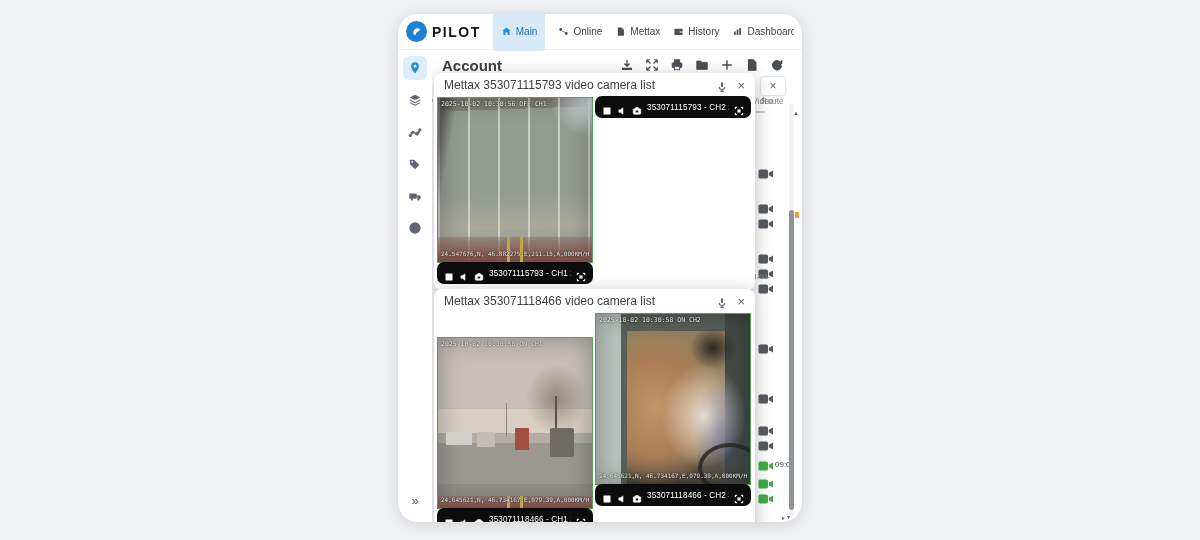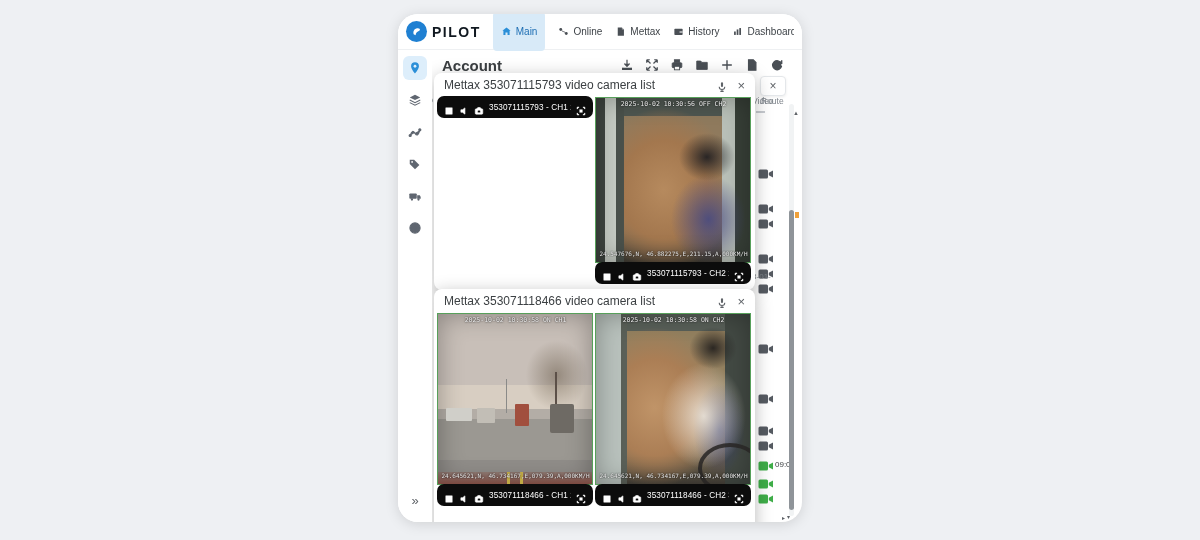--- a/index.html
+++ b/index.html
@@ -76,21 +76,21 @@
   .bg-check { width:9px; height:9px; border:1px solid #b9bec4; border-radius:2px; background:#fff;
               margin-left:16px; }
   .bg-chip { background:#eceef0; border-radius:3px; padding:1px 5px; color:#5f6368; }
   .bg-status { margin-left:120px; }
   .bg-date { margin-left:18px; }
   .tbl-frag { position:absolute; left:29px; top:82px; width:7px; overflow:hidden; font-size:8px;
               color:#9aa0a6; z-index:1; white-space:nowrap; }
 
   
   .modal { position:absolute; left:36px; width:321px; background:#fff; border-radius:8px;
-           box-shadow:0 4px 18px rgba(0,0,0,.28); z-index:20;text-align:center; }
+           box-shadow:0 4px 18px rgba(0,0,0,.28); z-index:20; }
   .modal-1 { top:59px; height:217px; }
   .modal-2 { top:275px; height:281px; z-index:21; }
   .modal-head { height:24px; display:flex; align-items:center; padding:0 10px; gap:9px; }
   .modal-title { font-size:12px; color:#3c4043; }
   .mic-btn { margin-left:auto; width:12px; height:12px; cursor:pointer; }
   .mic-btn svg { width:12px; height:12px; fill:none; stroke:#5f6368; stroke-width:1.4; }
   .modal-close { font-size:13px; color:#5f6368; cursor:pointer; line-height:1; }
   .modal-body { display:flex; gap:2px; padding:0 3px 3px; }
   .channel { width:156px; display:flex; flex-direction:column; }
 
@@ -129,21 +129,21 @@
     background-image:
       radial-gradient(40px 34px at 72% 36%, rgba(28,28,32,.9), rgba(28,28,32,0) 70%),
       radial-gradient(52px 62px at 73% 74%, rgba(72,74,128,.92), rgba(72,74,128,0) 72%),
       linear-gradient(90deg, #3f4640 0 6%, #c6ccc4 6% 13%, #4a514b 13% 18%, rgba(0,0,0,0) 18% 82%, #b9c0b8 82% 90%, #384038 90%),
       radial-gradient(72px 82px at 44% 56%, #b68a5e 0%, #a3774e 60%, rgba(0,0,0,0) 100%),
       linear-gradient(180deg, #4e5650 0 11%, #8f7a5d 11% 75%, #3f3b33 100%); }
 
   .scene-road { background-color:#b3ada6;
     background-image:
       radial-gradient(44px 50px at 77% 36%, rgba(98,84,66,.5), rgba(98,84,66,0) 70%),
-      linear-gradient(180deg, #c8bfb8 0 42%, #d8cec2 42% 56%, #b3ada6 56% 62%, #9b9892 62% 86%, #908d89 86%); }
+      linear-gradient(180deg, #c8bfb8 0 42%, #d8cec2 42% 56%, #b3ada6 56% 62%, #9b9892 62% 86%, #908d89 86%); margin-top: 24px; }
   .sc-el { position:absolute; z-index:1; }
   .trunk { right:23%; top:34%; width:2px; height:28%; background:#5c5048; }
   .pole  { left:44%; top:38%; width:1px; height:20%; background:#8a8a88; }
   .truck-white { left:5%; top:55%; width:17%; height:8%; background:#d0cfc9; border-radius:1px; }
   .truck-box { left:25%; top:55%; width:12%; height:9%; background:#c2beb6; border-radius:1px; }
   .truck-red { left:50%; top:53%; width:9%; height:13%; background:#a14f3e; border-radius:1px; }
   .van-dark { right:12%; top:53%; width:15%; height:17%; background:#6e6a64; border-radius:2px; }
 
   .scene-cabin2 { background-color:#93805f;
     background-image:
@@ -385,45 +385,46 @@
       <span class="mic-btn">
         <svg viewBox="0 0 16 16">
             <rect x="6.6" y="1.8" width="2.8" height="6.2" rx="1.4" fill="#5f6368" stroke="none"></rect>
             <path d="M4.3 7.6a3.7 3.7 0 0 0 7.4 0M8 11.3v2.2M5.8 13.8h4.4"></path>
           </svg>
       </span>
       <span class="modal-close">×</span>
     </div>
     <div class="modal-body">
       <div class="channel">
+        <div class="video scene-building">
+          <span class="ts">2025-10-02 10:30:56 OFF CH1</span>
+          <span class="hood sc-el"></span>
+          <span class="gps">24.547676,N, 46.882275,E,211.15,A,000KM/H</span>
+          <span class="vignette"></span>
+        </div>
         <div class="vbar">
           <span class="vico"><svg viewBox="0 0 16 16">
                 <rect x="3" y="3" width="10" height="10"></rect>
               </svg></span>
           <span class="vico"><svg viewBox="0 0 16 16">
                 <path d="M3 6v4h2.5L9.5 13V3L5.5 6z"></path>
               </svg></span>
           <span class="vico"><svg viewBox="0 0 16 16">
                 <rect x="2" y="4.5" width="12" height="8.5" rx="1.5"></rect>
                 <rect x="5.5" y="2.5" width="5" height="2.5" rx="1"></rect>
                 <circle cx="8" cy="8.7" r="2.4" fill="#0c0c0c"></circle>
               </svg></span>
           <span class="vbar-label">353071115793 - CH1 23KB/S</span>
           <span class="vico fs"><svg viewBox="0 0 16 16" fill="none" stroke-width="1.5">
                 <path d="M2 5V2h3M11 2h3v3M14 11v3h-3M5 14H2v-3"></path>
                 <rect x="5.5" y="5.5" width="5" height="5" fill="#fff" stroke="none"></rect>
               </svg></span>
         </div>
       </div>
       <div class="channel">
-        <div class="video scene-cabin1">
-          <span class="ts">2025-10-02 10:30:56 OFF CH2</span>
-          <span class="gps">24.547676,N, 46.882275,E,211.15,A,000KM/H</span>
-          <span class="vignette"></span>
-        </div>
         <div class="vbar">
           <span class="vico"><svg viewBox="0 0 16 16">
                 <rect x="3" y="3" width="10" height="10"></rect>
               </svg></span>
           <span class="vico"><svg viewBox="0 0 16 16">
                 <path d="M3 6v4h2.5L9.5 13V3L5.5 6z"></path>
               </svg></span>
           <span class="vico"><svg viewBox="0 0 16 16">
                 <rect x="2" y="4.5" width="12" height="8.5" rx="1.5"></rect>
                 <rect x="5.5" y="2.5" width="5" height="2.5" rx="1"></rect>

